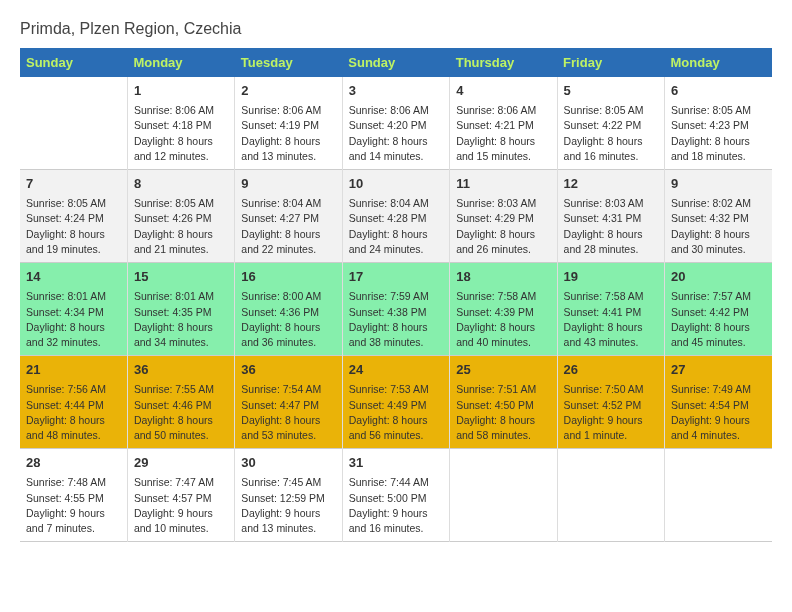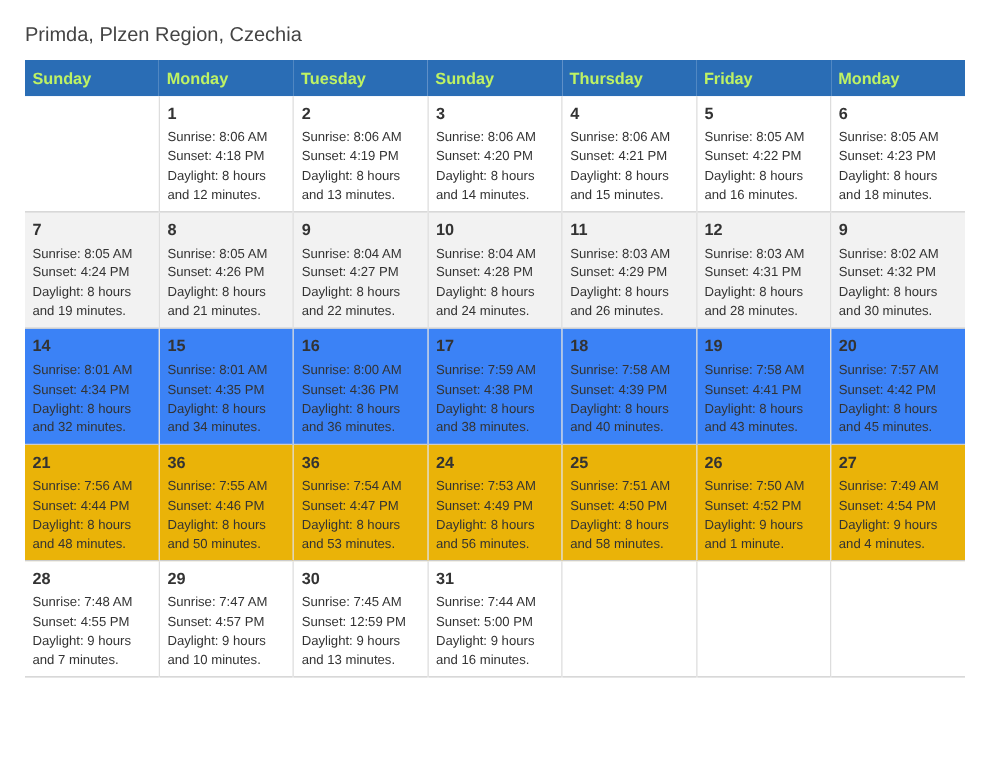--- a/index.html
+++ b/index.html
@@ -202,21 +202,21 @@
 and 28 minutes.</span>
         </td>
         <td>
           <span class="day-num">9</span>
           <span class="cell-content">Sunrise: 8:02 AM
 Sunset: 4:32 PM
 Daylight: 8 hours
 and 30 minutes.</span>
         </td>
       </tr>
-      <tr style="background: #3b82f6;">
+      <tr style="background: #86efac;">
         <td>
           <span class="day-num">14</span>
           <span class="cell-content">Sunrise: 8:01 AM
 Sunset: 4:34 PM
 Daylight: 8 hours
 and 32 minutes.</span>
         </td>
         <td>
           <span class="day-num">15</span>
           <span class="cell-content">Sunrise: 8:01 AM

